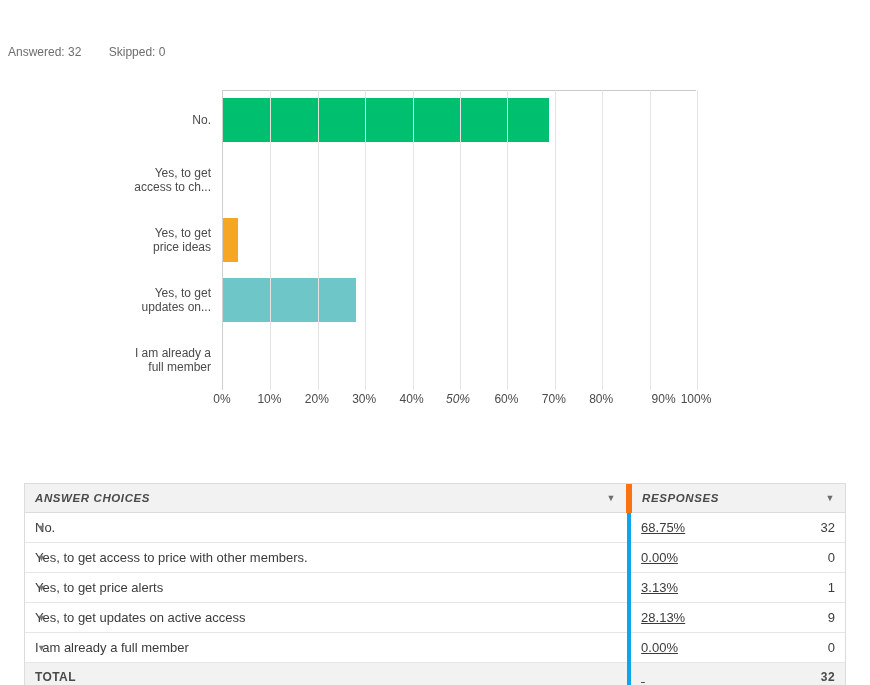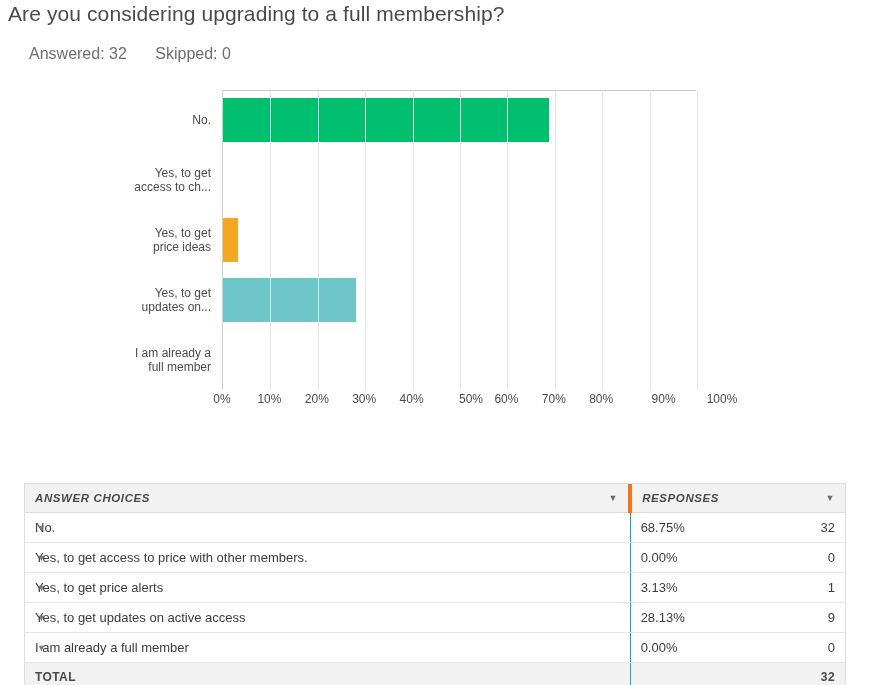--- a/index.html
+++ b/index.html
@@ -27,23 +27,22 @@
     font-size: 21px;
     font-weight: 400;
     color: #4a4a4a;
     letter-spacing: 0.1px;
     white-space: nowrap;
   }
   .meta-row {
     position: absolute;
     left: 8px;
     top: 45px;
-    font-size: 16px;
+    font-size: 12px;
     color: #6d6d6d;
-    margin-left: 21px;
   }
   .meta-row span.meta-item {
     margin-right: 24px;
   }
 
   
   .chart-area {
     position: absolute;
     left: 0;
     top: 80px;
@@ -145,21 +144,21 @@
     font-weight: bold;
     letter-spacing: 0.6px;
     color: #4a4a4a;
     text-align: left;
     padding: 8px 10px;
     border-bottom: 1px solid #dcdcdc;
     position: relative;
     font-style: italic;
   }
   table.answers th.col-choices { width: 636px; }
-  table.answers th.col-responses { border-left: 4px solid #f97316; }
+  table.answers th.col-responses { border-left: 6px solid #f97316; }
   .th-caret {
     position: absolute;
     right: 10px;
     top: 50%;
     transform: translateY(-50%);
     color: #6d6d6d;
     font-size: 9px;
     line-height: 1;
   }
   table.answers td {
@@ -177,21 +176,22 @@
     position: absolute;
     left: 12px;
     top: 50%;
     transform: translateY(-50%);
     color: #7a7a7a;
     font-size: 9px;
     line-height: 1;
   }
   td.pct-cell {
     width: 140px;
-    border-left: 1px solid #0ea5e9;
+    border-left: 4px solid #0ea5e9;
+    text-decoration: underline;
   }
   td.count-cell {
     width: 46px;
     text-align: right;
     padding-right: 14px;
   }
   tr.total-row td {
     background: #f2f2f2;
     font-weight: bold;
     font-size: 12px;
@@ -199,21 +199,20 @@
     border-bottom: none;
     color: #4a4a4a;
   }
   tr.total-row td.count-cell { font-weight: bold; }
 </style>
 </head>
 <body>
 
 <div class="page">
 
-  <div class="question-title">Are you considering upgrading to a full membership?</div>
 
   <div class="meta-row">
     <span class="meta-item">Answered: 32</span>
     <span class="meta-item">Skipped: 0</span>
   </div>
 
   <div class="chart-area">
     <div class="axis-top"></div>
     <div class="plot" id="plot">
       <div class="bars" id="bars">
@@ -260,26 +259,26 @@
         <div class="gridline" style="left: 379.2px;"></div>
         <div class="gridline" style="left: 426.6px;"></div>
         <div class="gridline" style="left: 474px;"></div>
       </div>
     <div class="xaxis" id="xaxis">
         <div class="xtick" style="left: 0px;">0%</div>
         <div class="xtick" style="left: 47.4px;">10%</div>
         <div class="xtick" style="left: 94.8px;">20%</div>
         <div class="xtick" style="left: 142.2px;">30%</div>
         <div class="xtick" style="left: 189.6px;">40%</div>
-        <div class="xtick" style="left: 249px;">50%</div>
+        <div class="xtick" style="left: 236px; font-style: italic;">50%</div>
         <div class="xtick" style="left: 284.4px;">60%</div>
         <div class="xtick" style="left: 331.8px;">70%</div>
         <div class="xtick" style="left: 379.2px;">80%</div>
         <div class="xtick" style="left: 426.6px; margin-left: 15px;">90%</div>
-        <div class="xtick" style="left: 474px; margin-left: 26px;">100%</div>
+        <div class="xtick" style="left: 474px;">100%</div>
       </div>
   </div>
 
   <div class="table-wrap">
     <table class="answers">
       <thead>
         <tr>
           <th class="col-choices">
             <span>ANSWER CHOICES</span>
             <span class="th-caret">▼</span>

